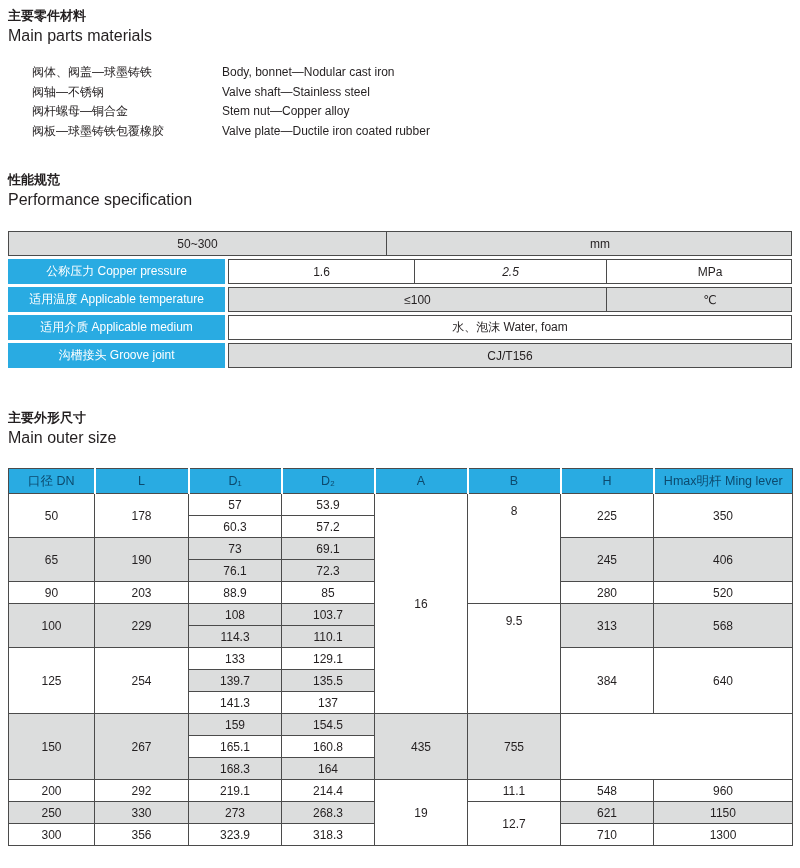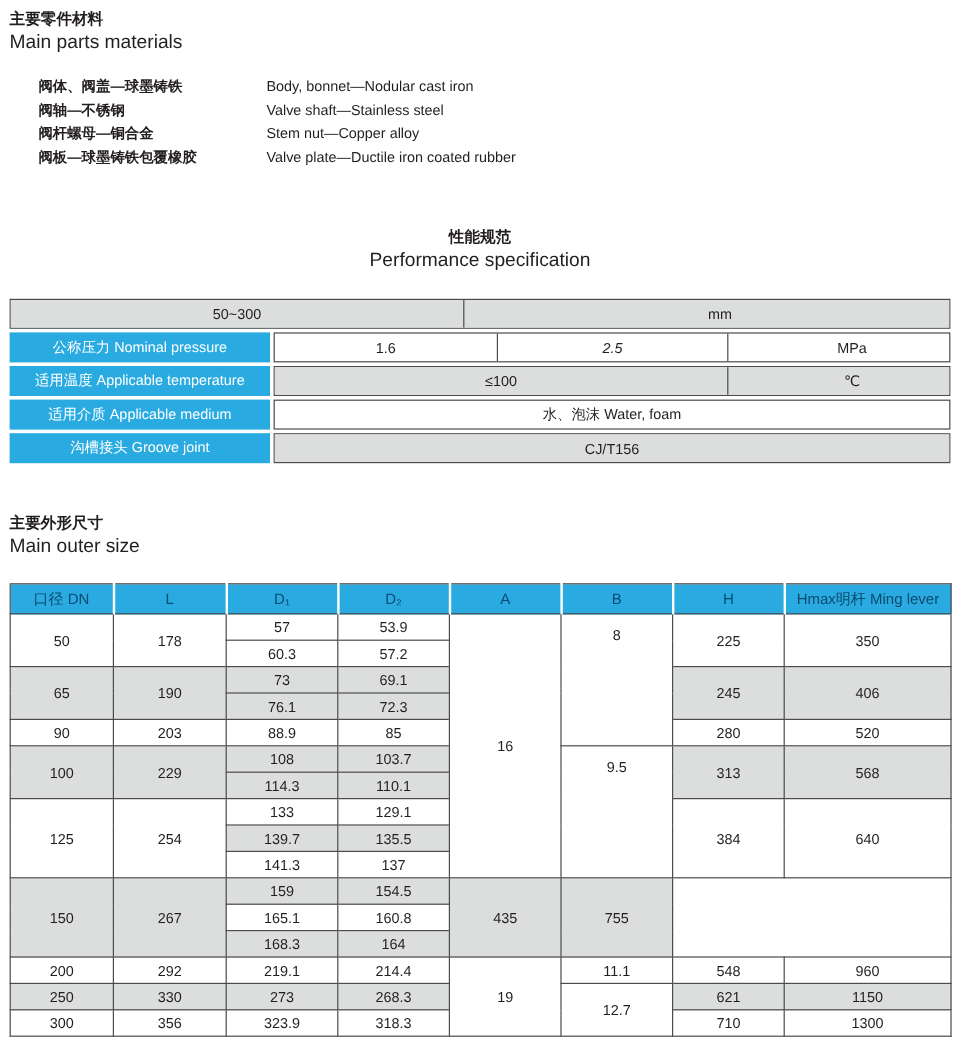--- a/index.html
+++ b/index.html
@@ -16,25 +16,25 @@
     -webkit-font-smoothing:antialiased;
   }
   .page{box-sizing:border-box;width:800px;padding:8px;}
 
   .sec-title-zh{font-size:13px;font-weight:bold;line-height:15px;margin:0;}
   .sec-title-en{font-size:16px;font-weight:400;line-height:20px;margin:3px 0 0 0;}
 
   
   .materials-list{margin-top:17px;font-size:12px;}
   .mat-row{display:flex;line-height:19.5px;}
-  .mat-zh{width:190px;font-weight:bold;padding-left:24px;}
+  .mat-zh{width:190px;font-weight:normal;padding-left:24px;}
   .mat-en{font-weight:400;}
 
   
-  .perf-section{margin-top:49px;text-align:center;}
+  .perf-section{margin-top:31px;}
   .perf-table{margin-top:21px;width:784px;}
   .perf-row{display:flex;height:25px;margin-bottom:3px;}
   .perf-row:last-child{margin-bottom:0;}
   .perf-label{
     width:217px;flex:0 0 217px;background:var(--blue);color:#fff;
     font-size:12px;display:flex;align-items:center;justify-content:center;
     margin-right:3px;
   }
   .perf-vals{flex:1;display:flex;border:1px solid var(--border);box-sizing:border-box;}
   .perf-cell{
@@ -101,21 +101,21 @@
     <h3 class="sec-title-en">Performance specification</h3>
 
     <div class="perf-table">
       <div class="perf-row">
         <div class="perf-vals">
           <div class="perf-cell w-main gray">50~300</div>
           <div class="perf-cell w-unit gray">mm</div>
         </div>
       </div>
       <div class="perf-row">
-        <div class="perf-label">公称压力 Nominal pressure</div>
+        <div class="perf-label">公称压力 Copper pressure</div>
         <div class="perf-vals">
           <div class="perf-cell w-half1">1.6</div>
           <div class="perf-cell w-half2">2.5</div>
           <div class="perf-cell w-unit">MPa</div>
         </div>
       </div>
       <div class="perf-row">
         <div class="perf-label">适用温度 Applicable temperature</div>
         <div class="perf-vals">
           <div class="perf-cell w-main gray">≤100</div>

